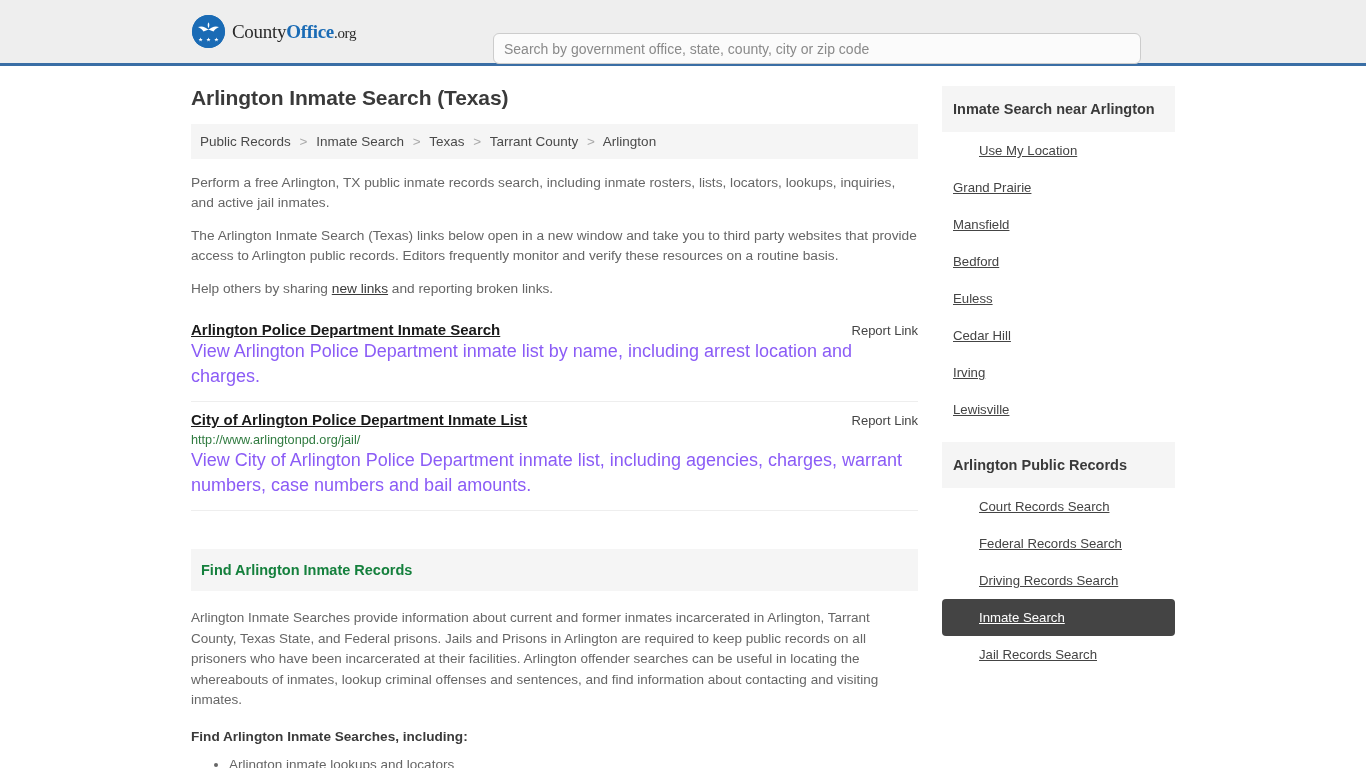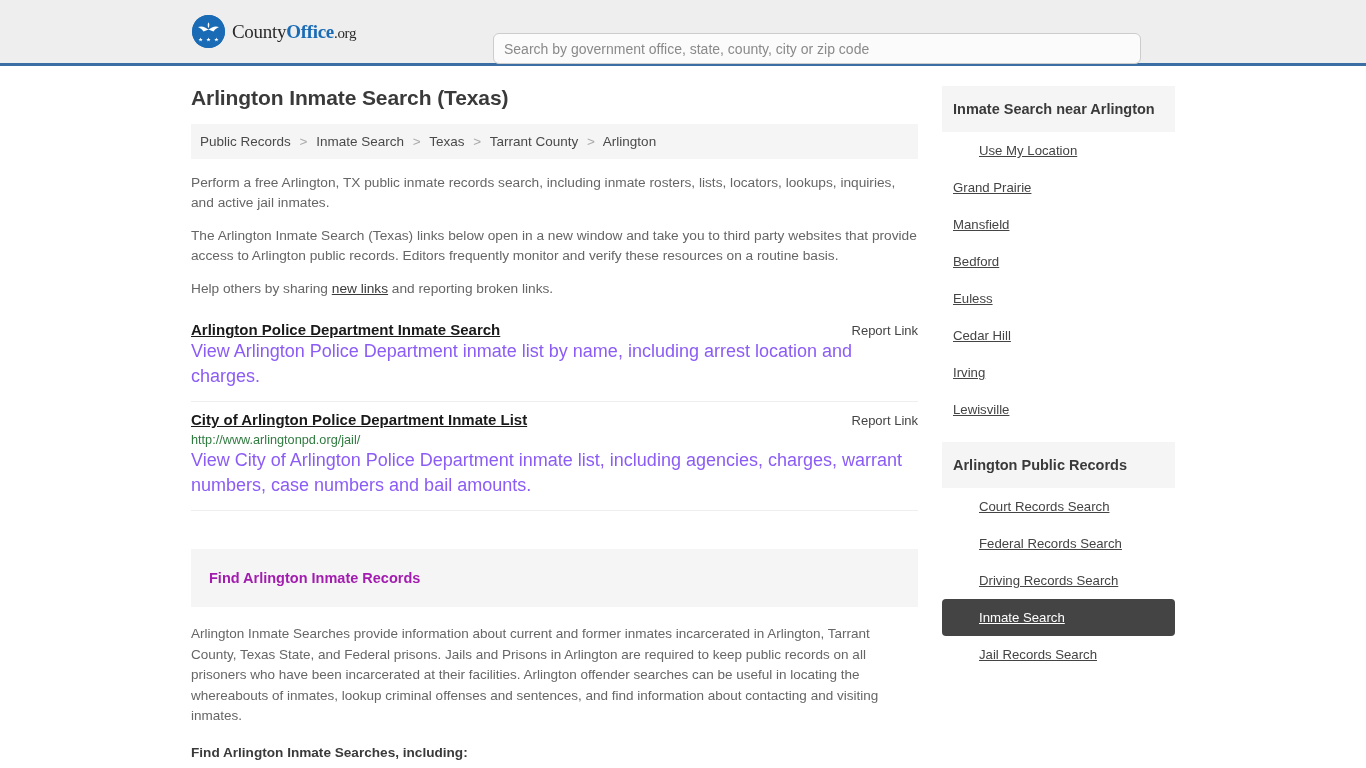--- a/index.html
+++ b/index.html
@@ -154,24 +154,24 @@
     margin: 1px 0 0 0;
   }
 
   
   .section-bar {
     background: #f5f5f5;
     padding: 13px 10px;
     margin-top: 38px;
   }
   .section-bar h2 {
-    margin: 8px;
+    margin: 0;
     font-size: 14.5px;
     font-weight: bold;
-    color: #a21caf;
+    color: #15803d;
   }
   .section-body p {
     font-size: 13.5px;
     line-height: 20.5px;
     color: #666666;
     margin: 17px 0 16px 0;
   }
   .section-body h3 {
     font-size: 13.6px;
     font-weight: bold;

